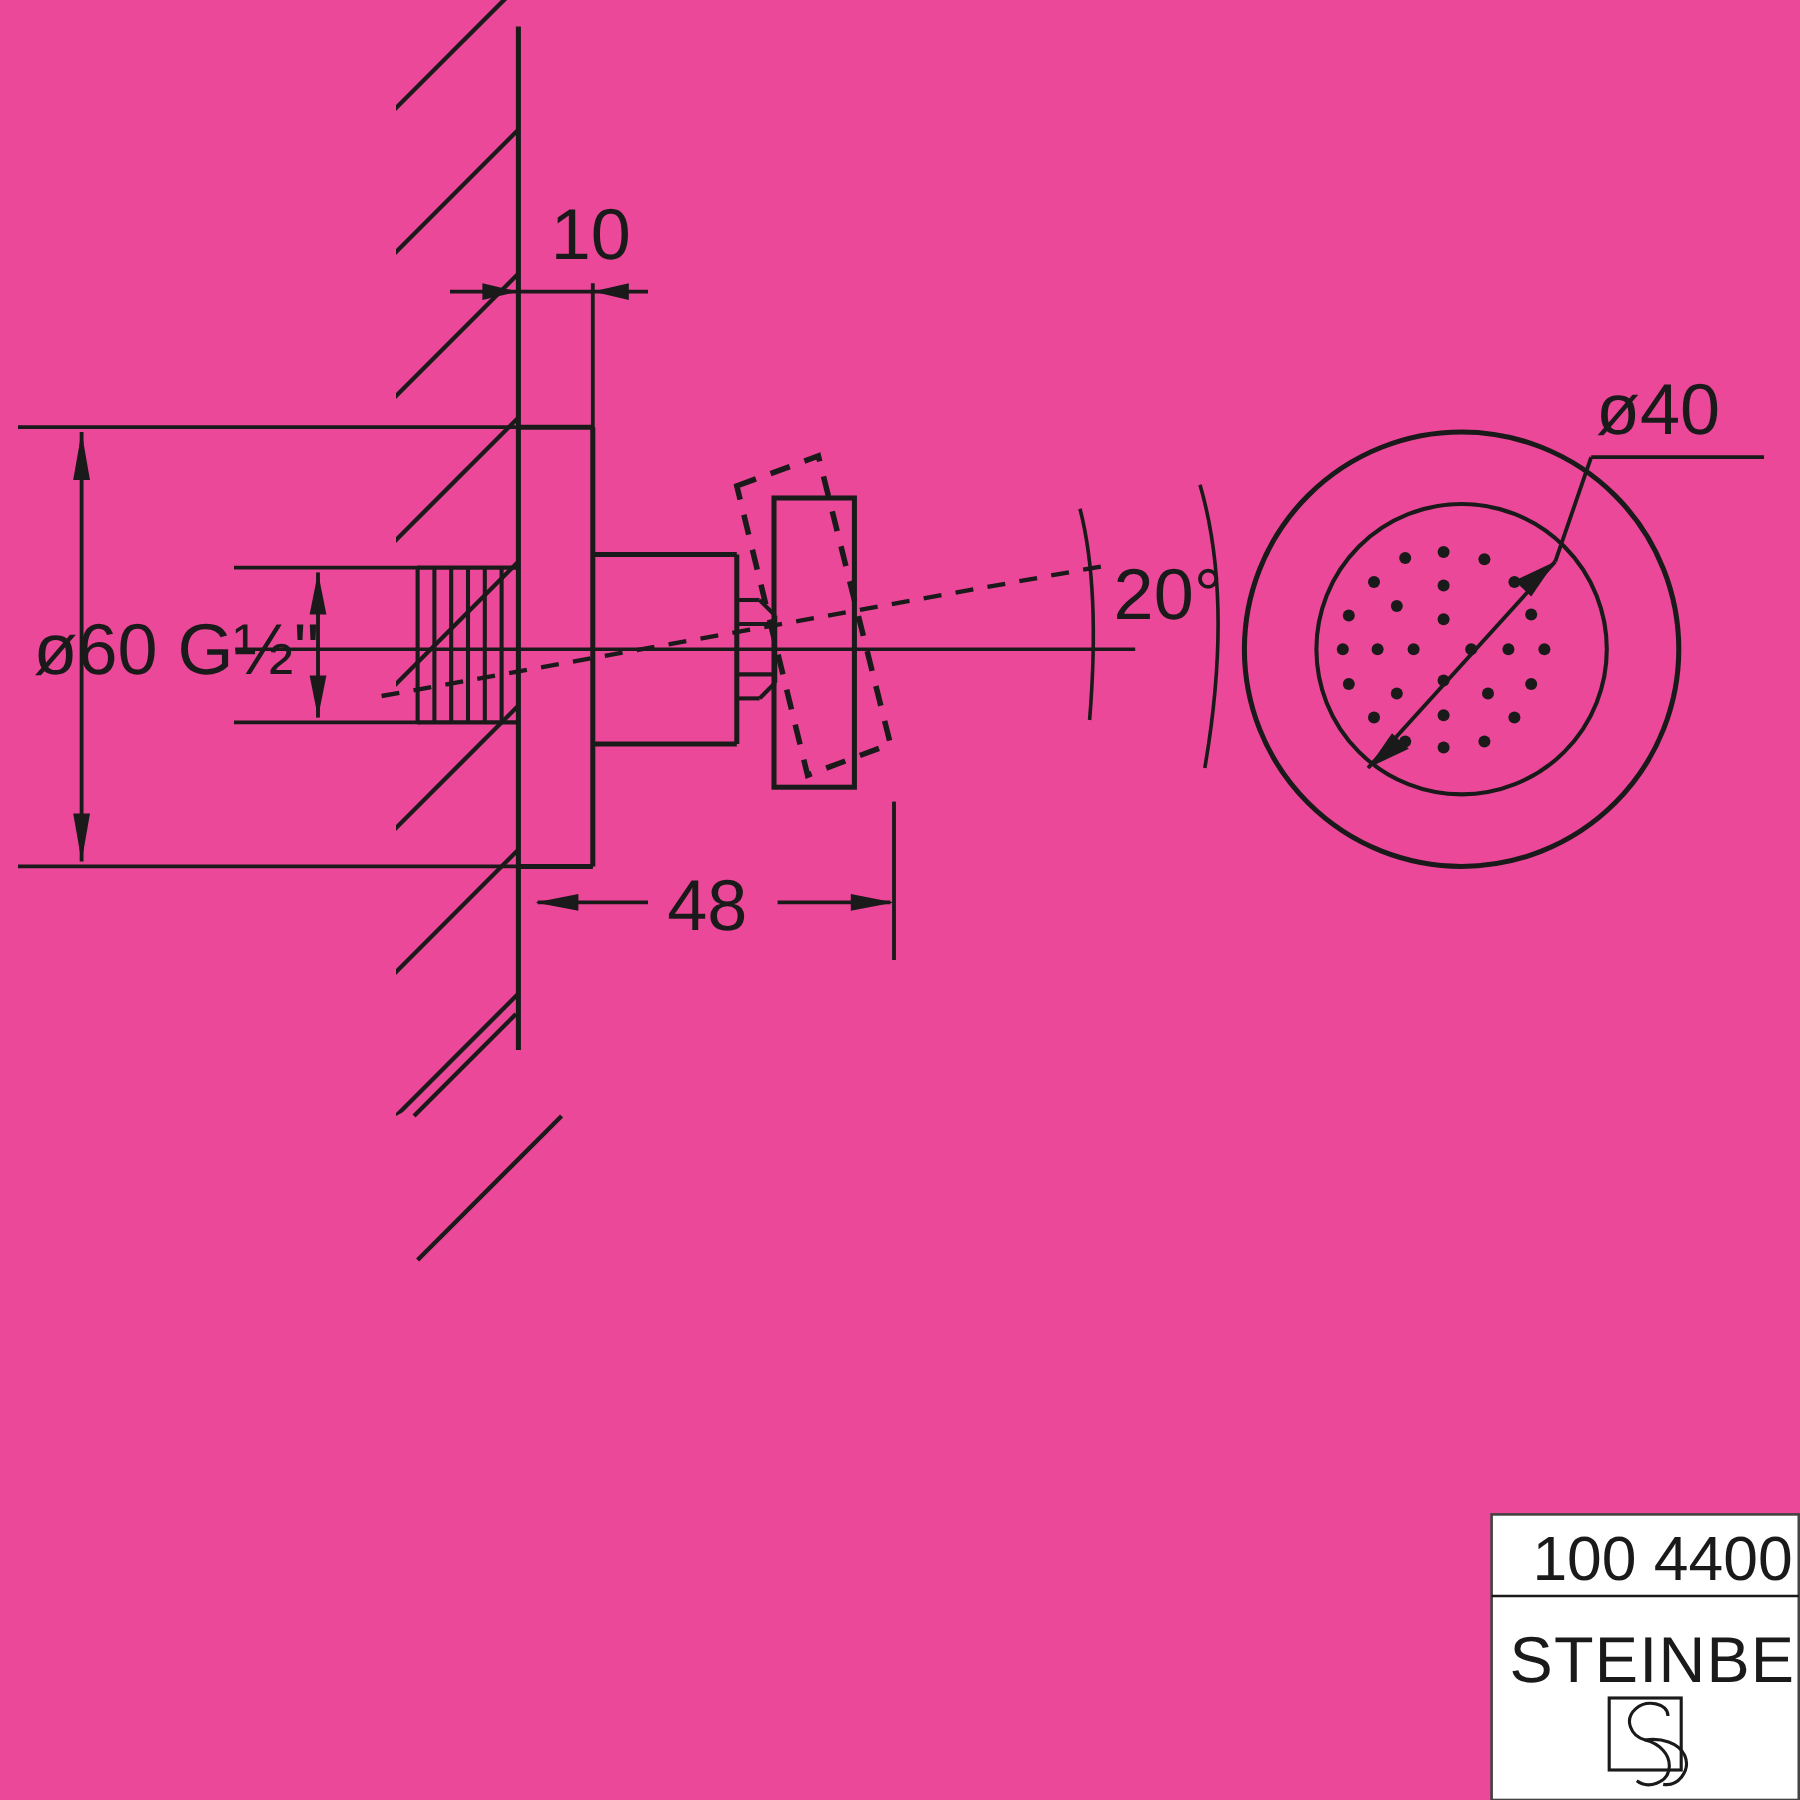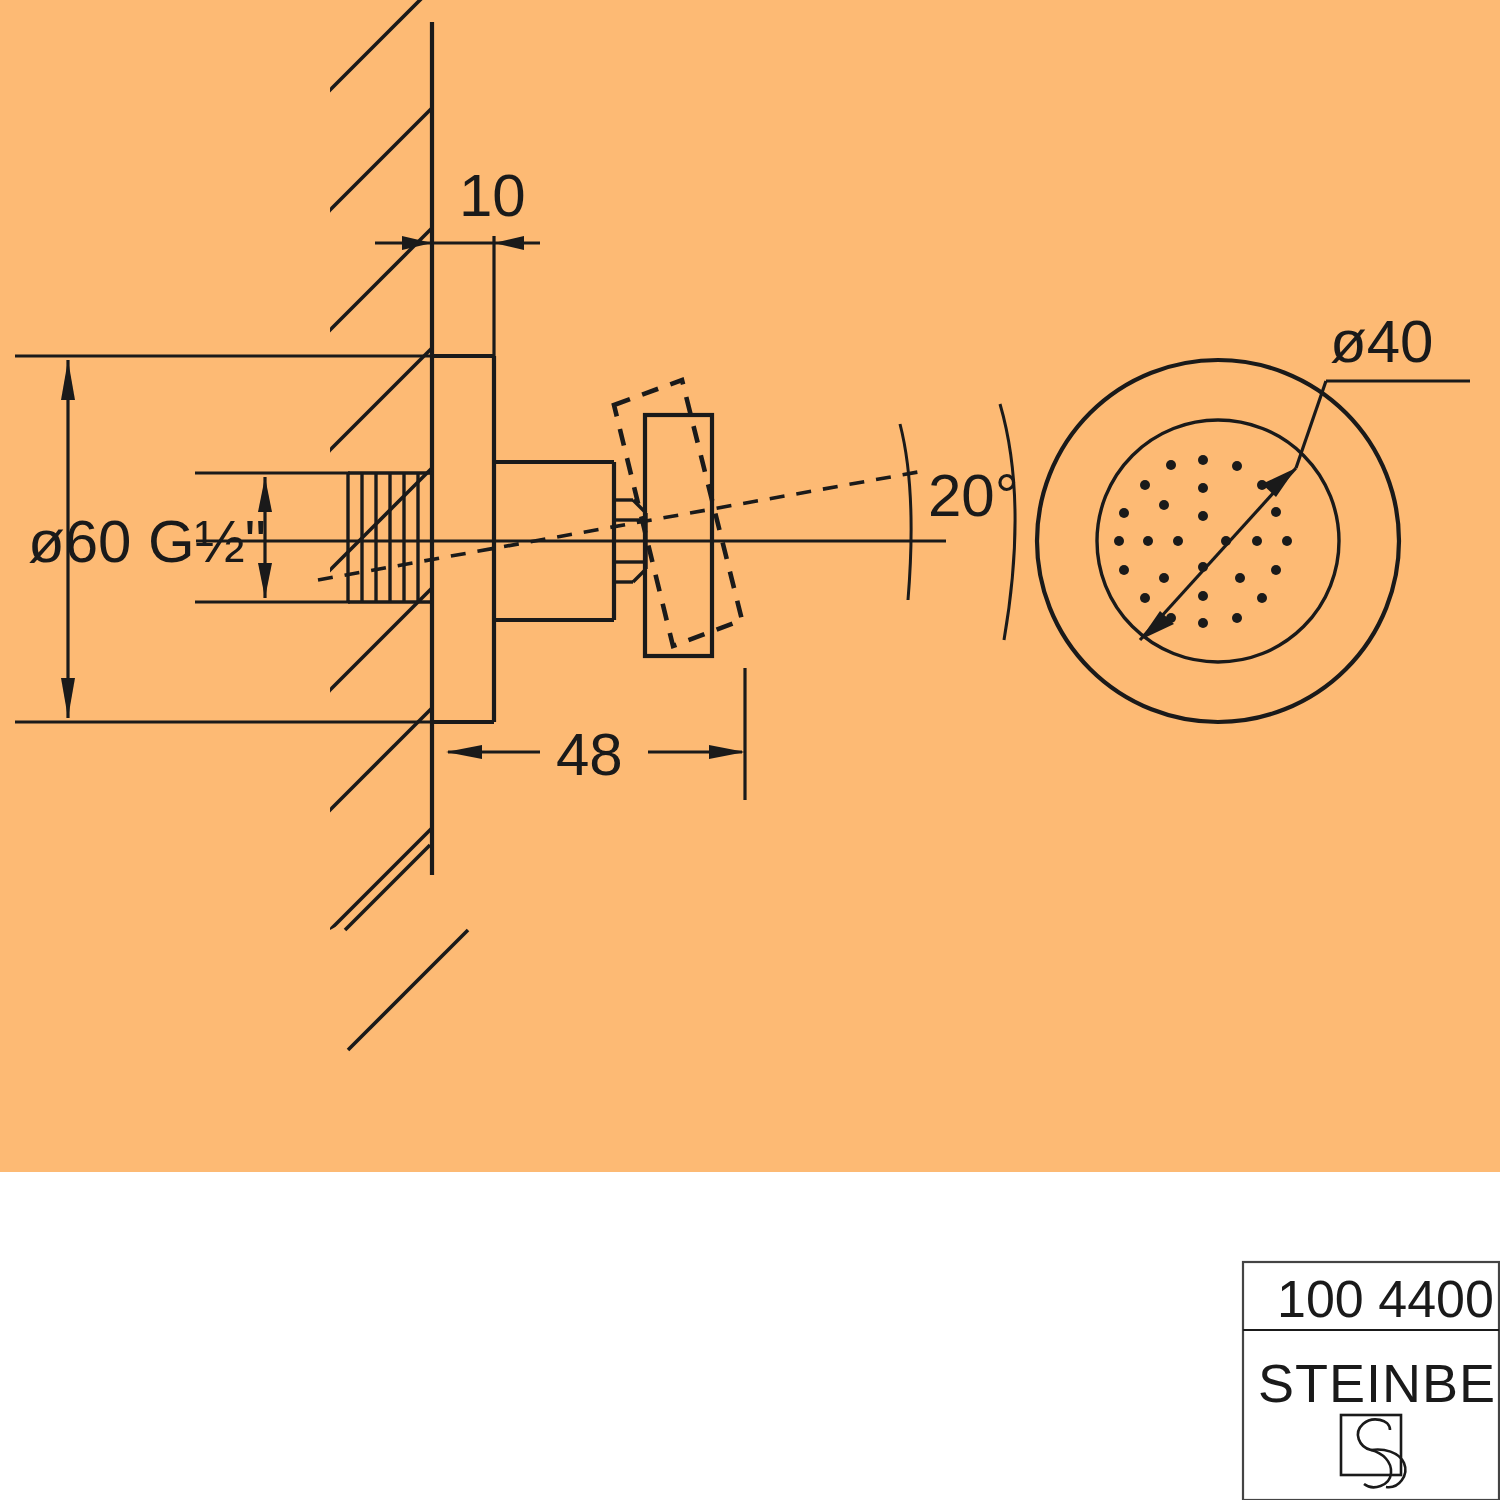--- a/index.html
+++ b/index.html
@@ -9,22 +9,22 @@
   }
   body {
     width: 1500px;
     height: 1500px;
     font-family: "Liberation Sans", sans-serif;
     overflow: hidden;
   }
   #sheet {
     position: relative;
     width: 1500px;
-    height: 1172px;
-    background: #fdba74;
+    height: 1500px;
+    background: #ec4899;
   }
   svg.drawing {
     position: absolute;
     left: 0;
     top: 0;
     width: 1500px;
     height: 1500px;
   }
   .ln {
     stroke: #1a1a1a;

